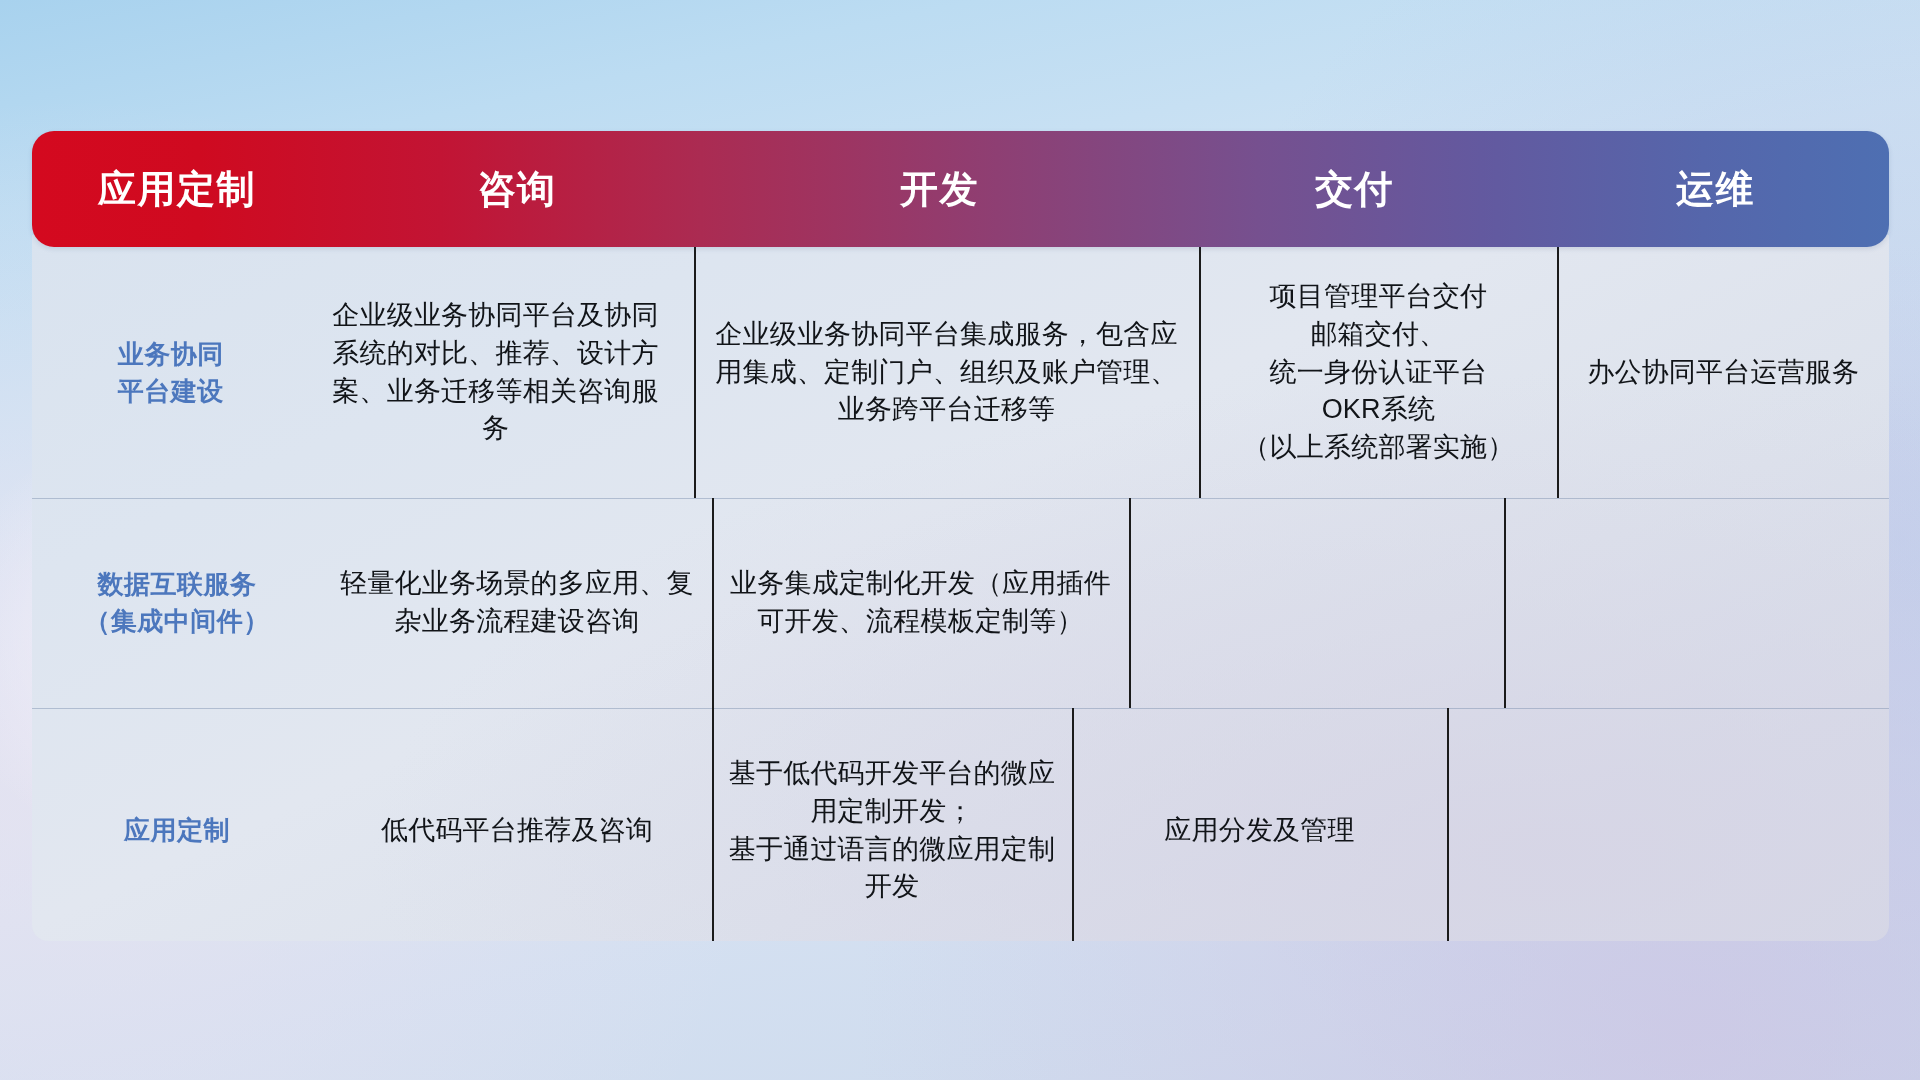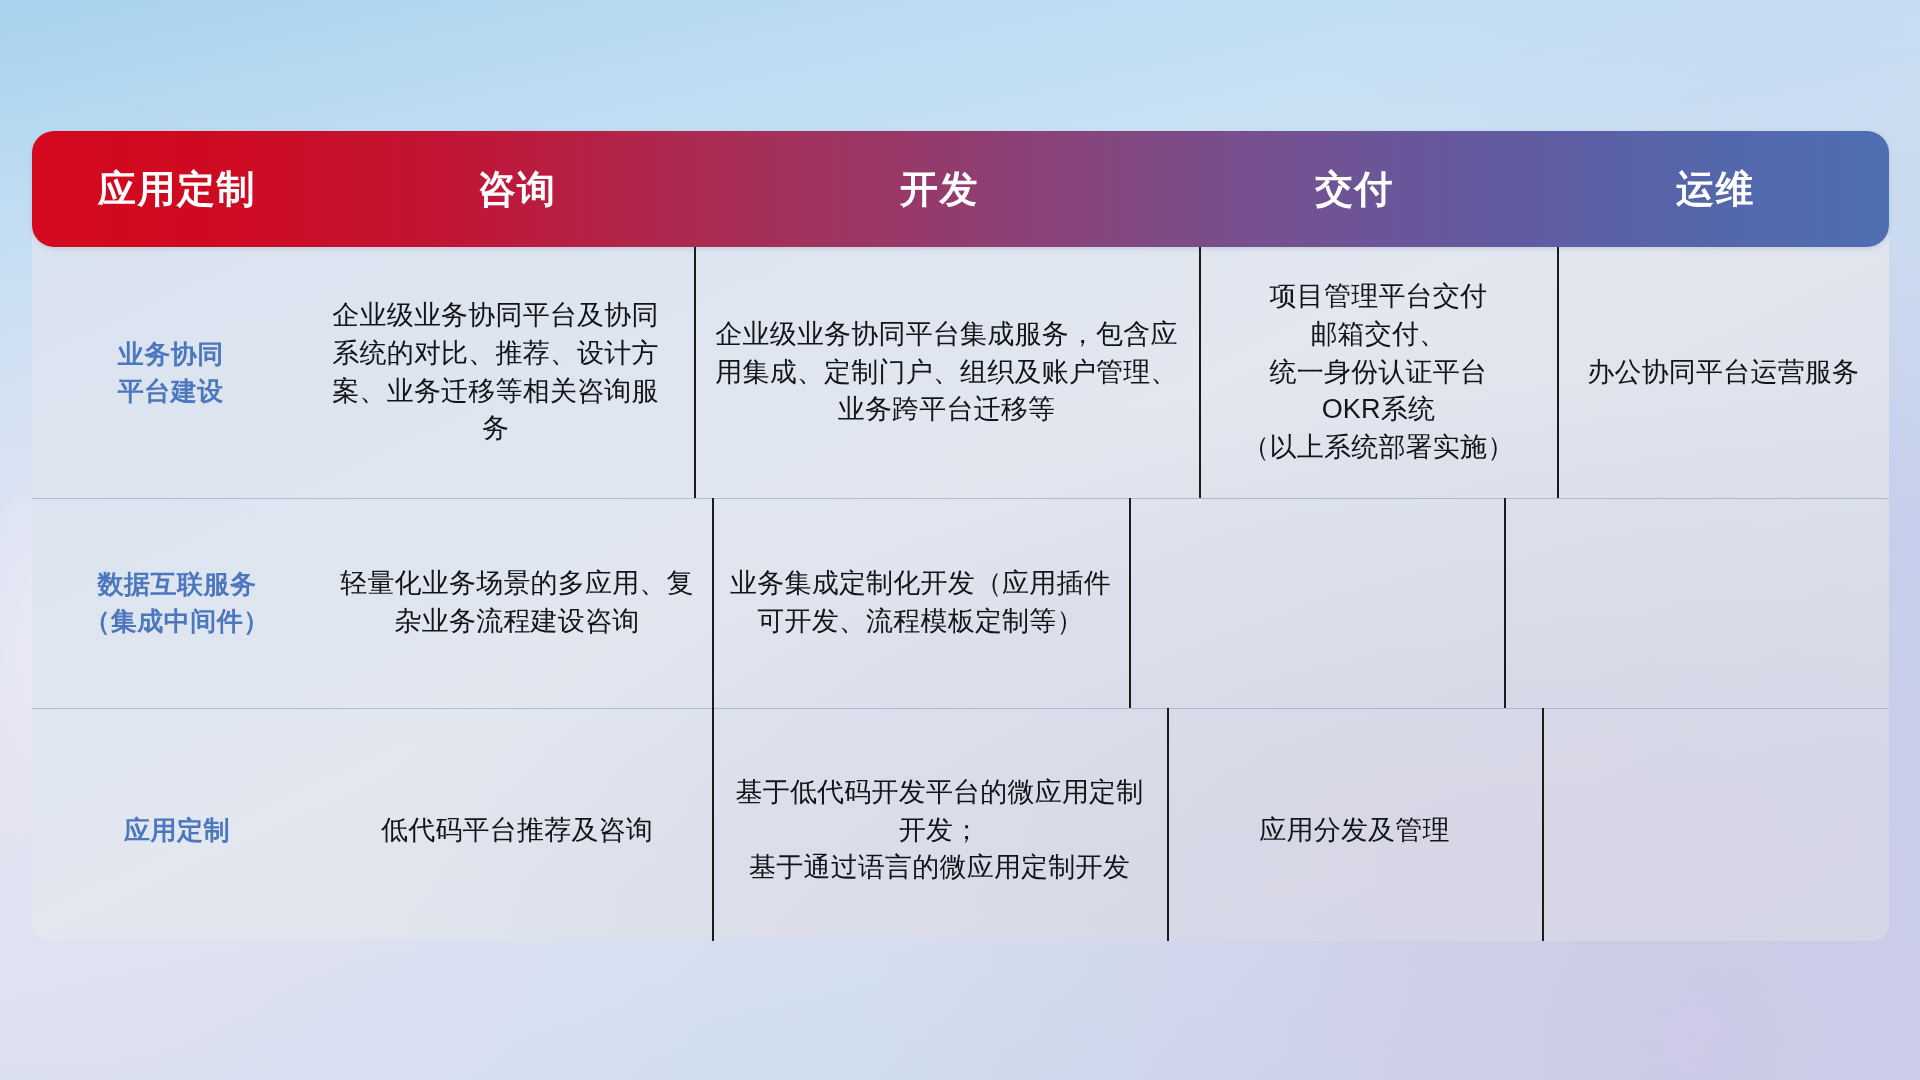--- a/index.html
+++ b/index.html
@@ -171,21 +171,21 @@
         </div>
     </div>
 
     <div class="trow" style="height:245px;">
       <div class="td" style="width:290px;">
           <span class="cat nowrapline">应用定制</span>
         </div>
       <div class="td" style="width:390px;">
           <span class="body-txt nowrapline">低代码平台推荐及咨询</span>
         </div>
-      <div class="td sep" style="width:455px;">
+      <div class="td sep" style="width:360px;">
           <span class="body-txt nowrapline">基于低代码开发平台的微应用定制开发；
 基于通过语言的微应用定制开发</span>
         </div>
       <div class="td sep" style="width:375px;">
           <span class="body-txt nowrapline">应用分发及管理</span>
         </div>
       <div class="td sep" style="width:347px;">
           <span class="body-txt nowrapline"></span>
         </div>
     </div>

